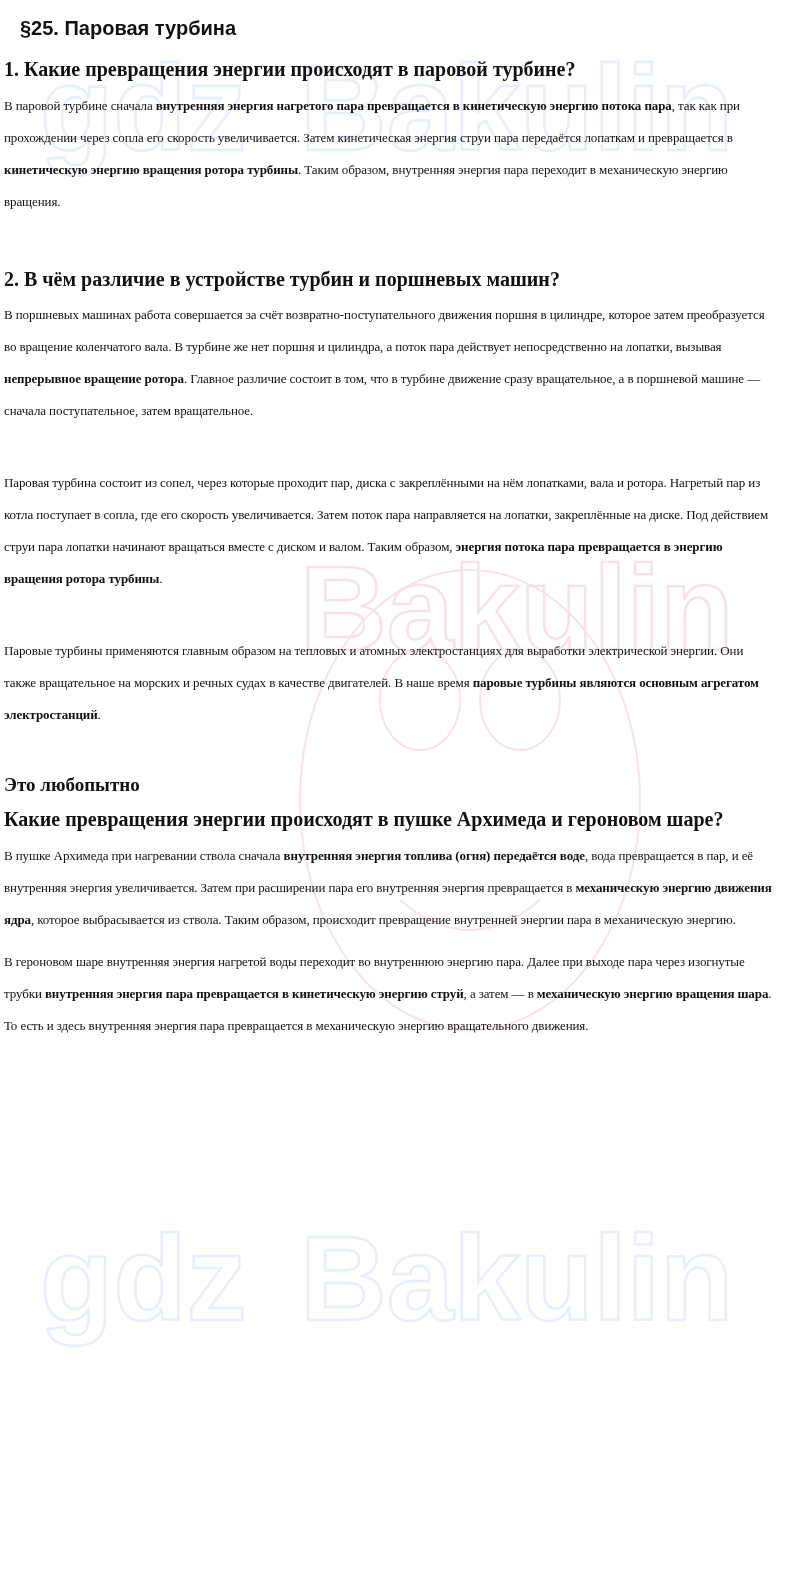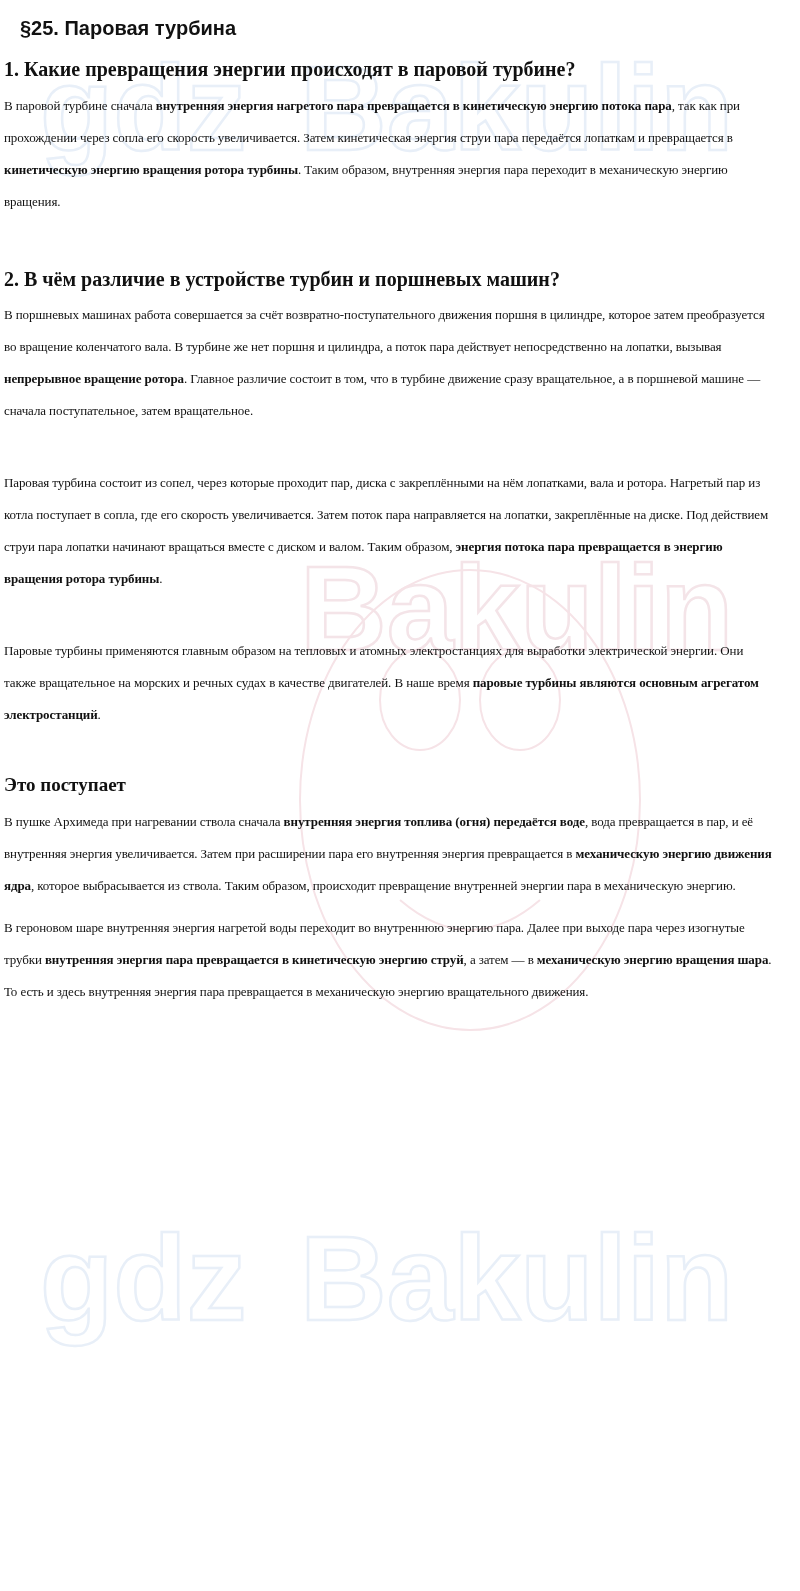--- a/index.html
+++ b/index.html
@@ -90,17 +90,18 @@
     <p class="para"><span>Паровая турбина состоит из сопел, через которые проходит пар, диска с закреплёнными на нём лопатками, вала и ротора. Нагретый пар из котла поступает в сопла, где его скорость увеличивается. Затем поток пара направляется на лопатки, закреплённые на диске. Под действием струи пара лопатки начинают вращаться вместе с диском и валом. Таким образом, </span><b>энергия потока пара превращается в энергию вращения ротора турбины</b><span>.</span></p>
   </div>
   <div class="gap"></div>
 
   <div class="section">
     <p class="para"><span>Паровые турбины применяются главным образом на тепловых и атомных электростанциях для выработки электрической энергии. Они также вращательное на морских и речных судах в качестве двигателей. В наше время </span><b>паровые турбины являются основным агрегатом электростанций</b><span>.</span></p>
   </div>
   <div class="gap"></div>
 
   <div class="section">
-    <div class="aside-title">Это поступает</div>
+    <div class="aside-title">Это любопытно</div>
+    <h2 class="q-title" style="margin-top:0">Какие превращения энергии происходят в пушке Архимеда и героновом шаре?</h2>
     <p class="para"><span>В пушке Архимеда при нагревании ствола сначала </span><b>внутренняя энергия топлива (огня) передаётся воде</b><span>, вода превращается в пар, и её внутренняя энергия увеличивается. Затем при расширении пара его внутренняя энергия превращается в </span><b>механическую энергию движения ядра</b><span>, которое выбрасывается из ствола. Таким образом, происходит превращение внутренней энергии пара в механическую энергию.</span></p>
     <p class="para"><span>В героновом шаре внутренняя энергия нагретой воды переходит во внутреннюю энергию пара. Далее при выходе пара через изогнутые трубки </span><b>внутренняя энергия пара превращается в кинетическую энергию струй</b><span>, а затем — в </span><b>механическую энергию вращения шара</b><span>. То есть и здесь внутренняя энергия пара превращается в механическую энергию вращательного движения.</span></p>
   </div>
 </div>
 
 </body></html>

